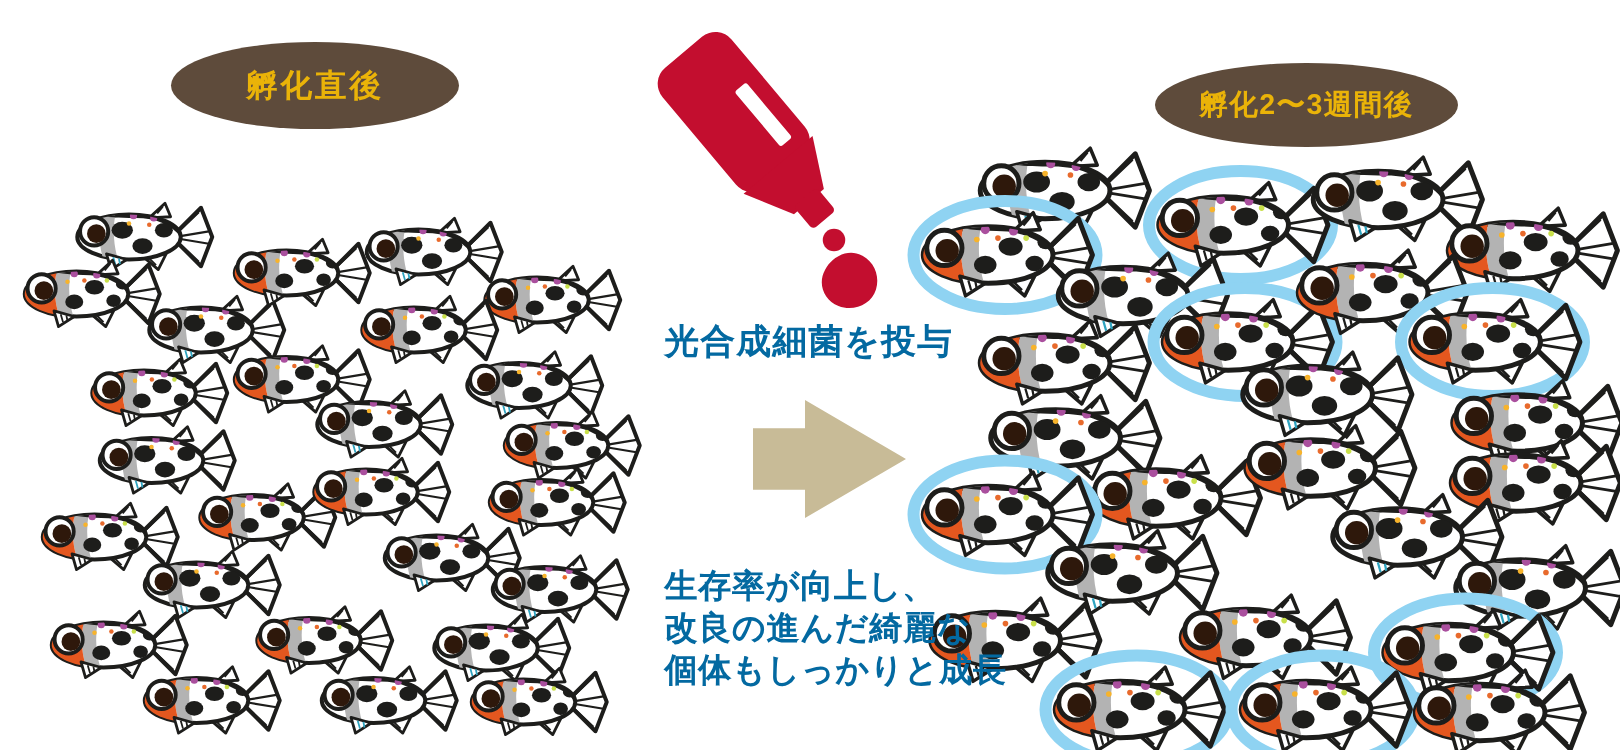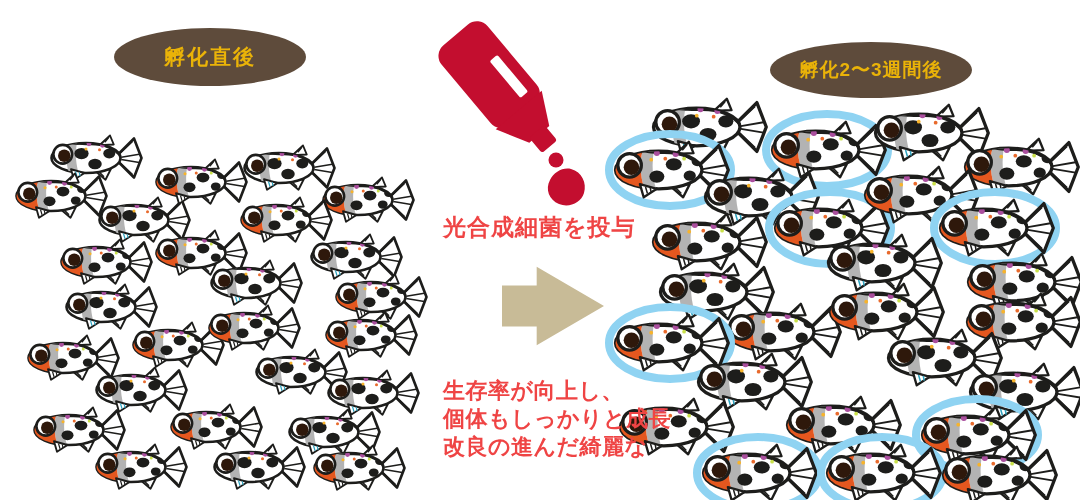--- a/index.html
+++ b/index.html
@@ -7,21 +7,21 @@
     position:relative;width:1080px;height:500px;background:#ffffff;
     overflow:hidden;font-family:"Liberation Sans",sans-serif;
   }
   .badge{
     position:absolute;background:#5e4b3b;color:#eab308;border-radius:50%;
     display:flex;align-items:center;justify-content:center;
     font-weight:bold;text-align:center;
   }
   .badge-left{left:114px;top:28px;width:192px;height:58px;font-size:21px;letter-spacing:2px;}
   .badge-right{left:770px;top:42px;width:202px;height:56px;font-size:19px;letter-spacing:1px;}
-  .cap{position:absolute;color:#ef4444;font-weight:bold;white-space:nowrap;}
+  .cap{position:absolute;color:#0369a1;font-weight:bold;white-space:nowrap;}
   .treat{left:443px;top:212px;font-size:23px;letter-spacing:1px;}
   .result{left:443px;top:377px;font-size:22px;line-height:1.27;letter-spacing:0.5px;}
   .arrow{
     position:absolute;left:502px;top:265px;width:102px;height:82px;background:#c8bb97;
     clip-path:polygon(0 25%,34% 25%,34% 2%,100% 50%,34% 98%,34% 75%,0 75%);
   }
   .canvas{position:absolute;left:0;top:0;}
   .bottle-wrap{position:absolute;left:425px;top:0;}
 </style>
 </head>
@@ -173,17 +173,17 @@
   <div class="badge badge-right">
     <span>孵化2〜3週間後</span>
   </div>
 
   <div class="cap treat">光合成細菌を投与</div>
 
   <div class="arrow"></div>
 
   <div class="cap result">
     <div>生存率が向上し、</div>
+    <div>改良の進んだ綺麗な</div>
     <div>個体もしっかりと成長</div>
-    <div>改良の進んだ綺麗な</div>
   </div>
 
 </div>
 
 </body></html>

